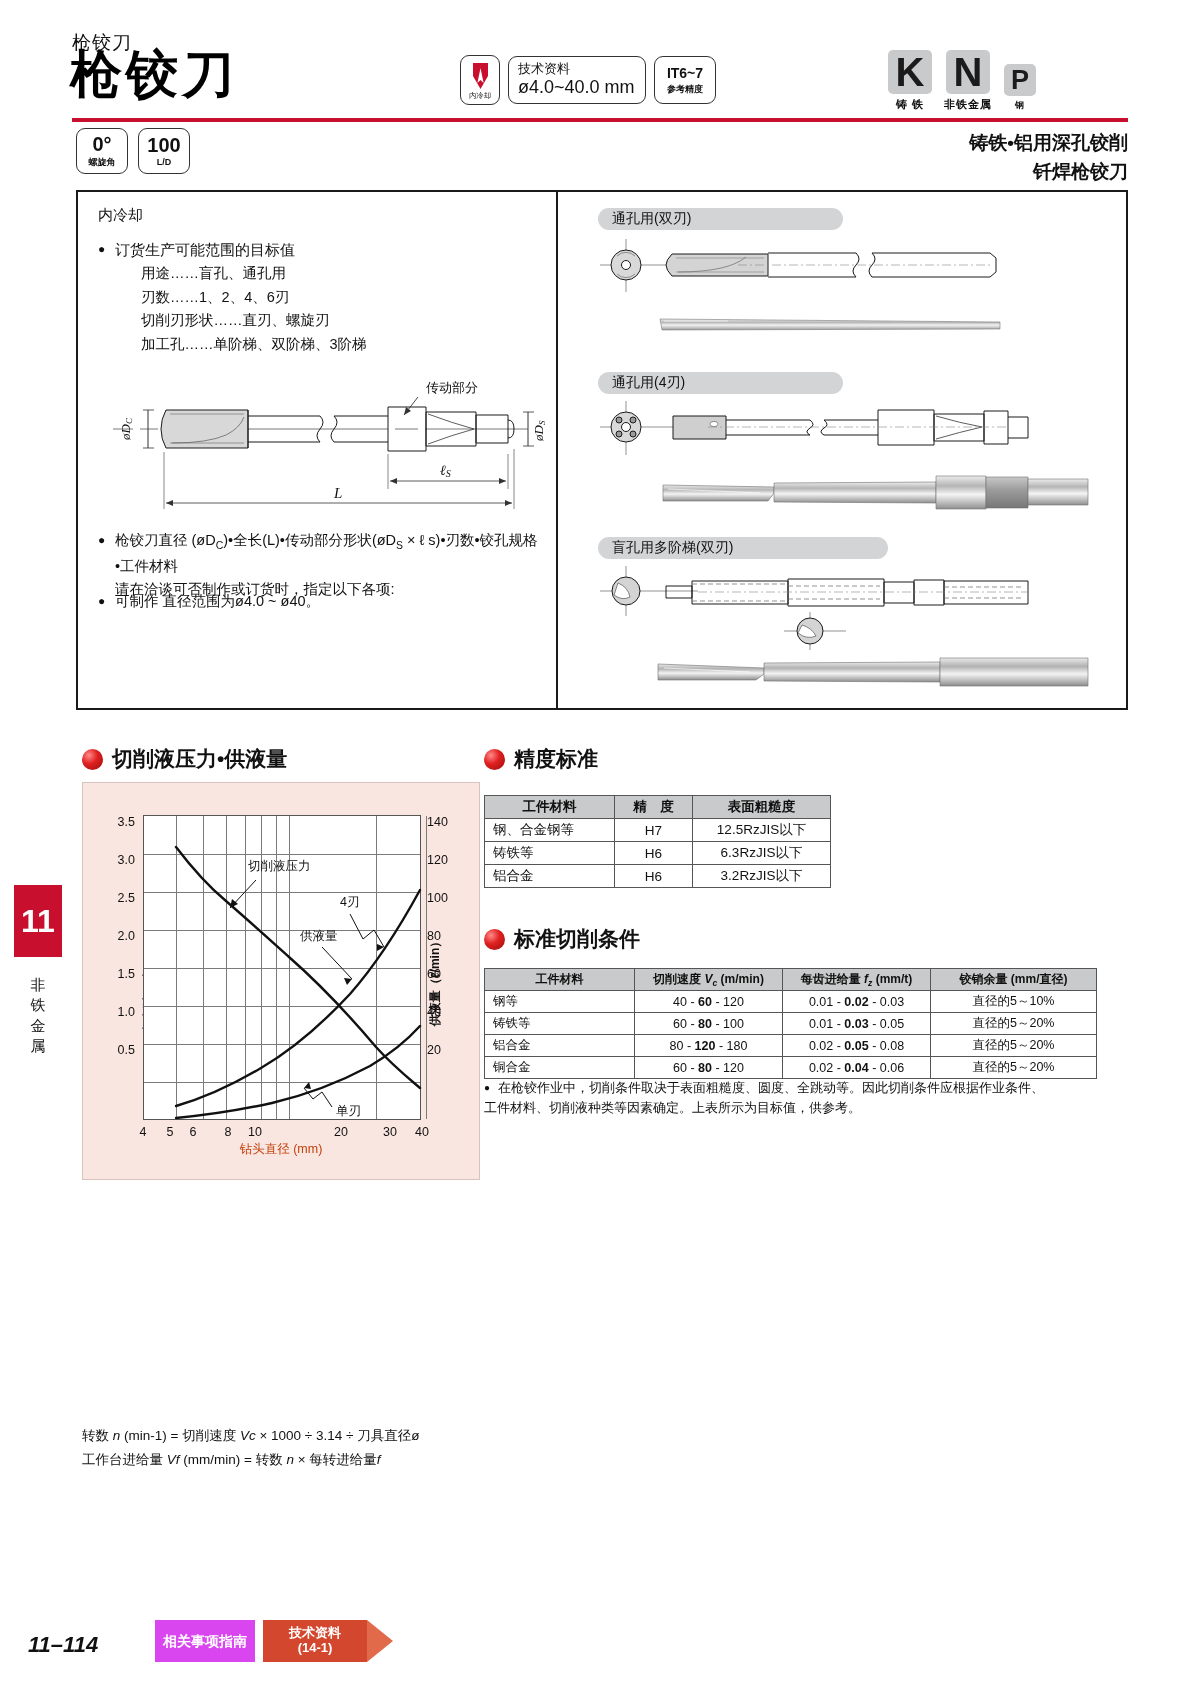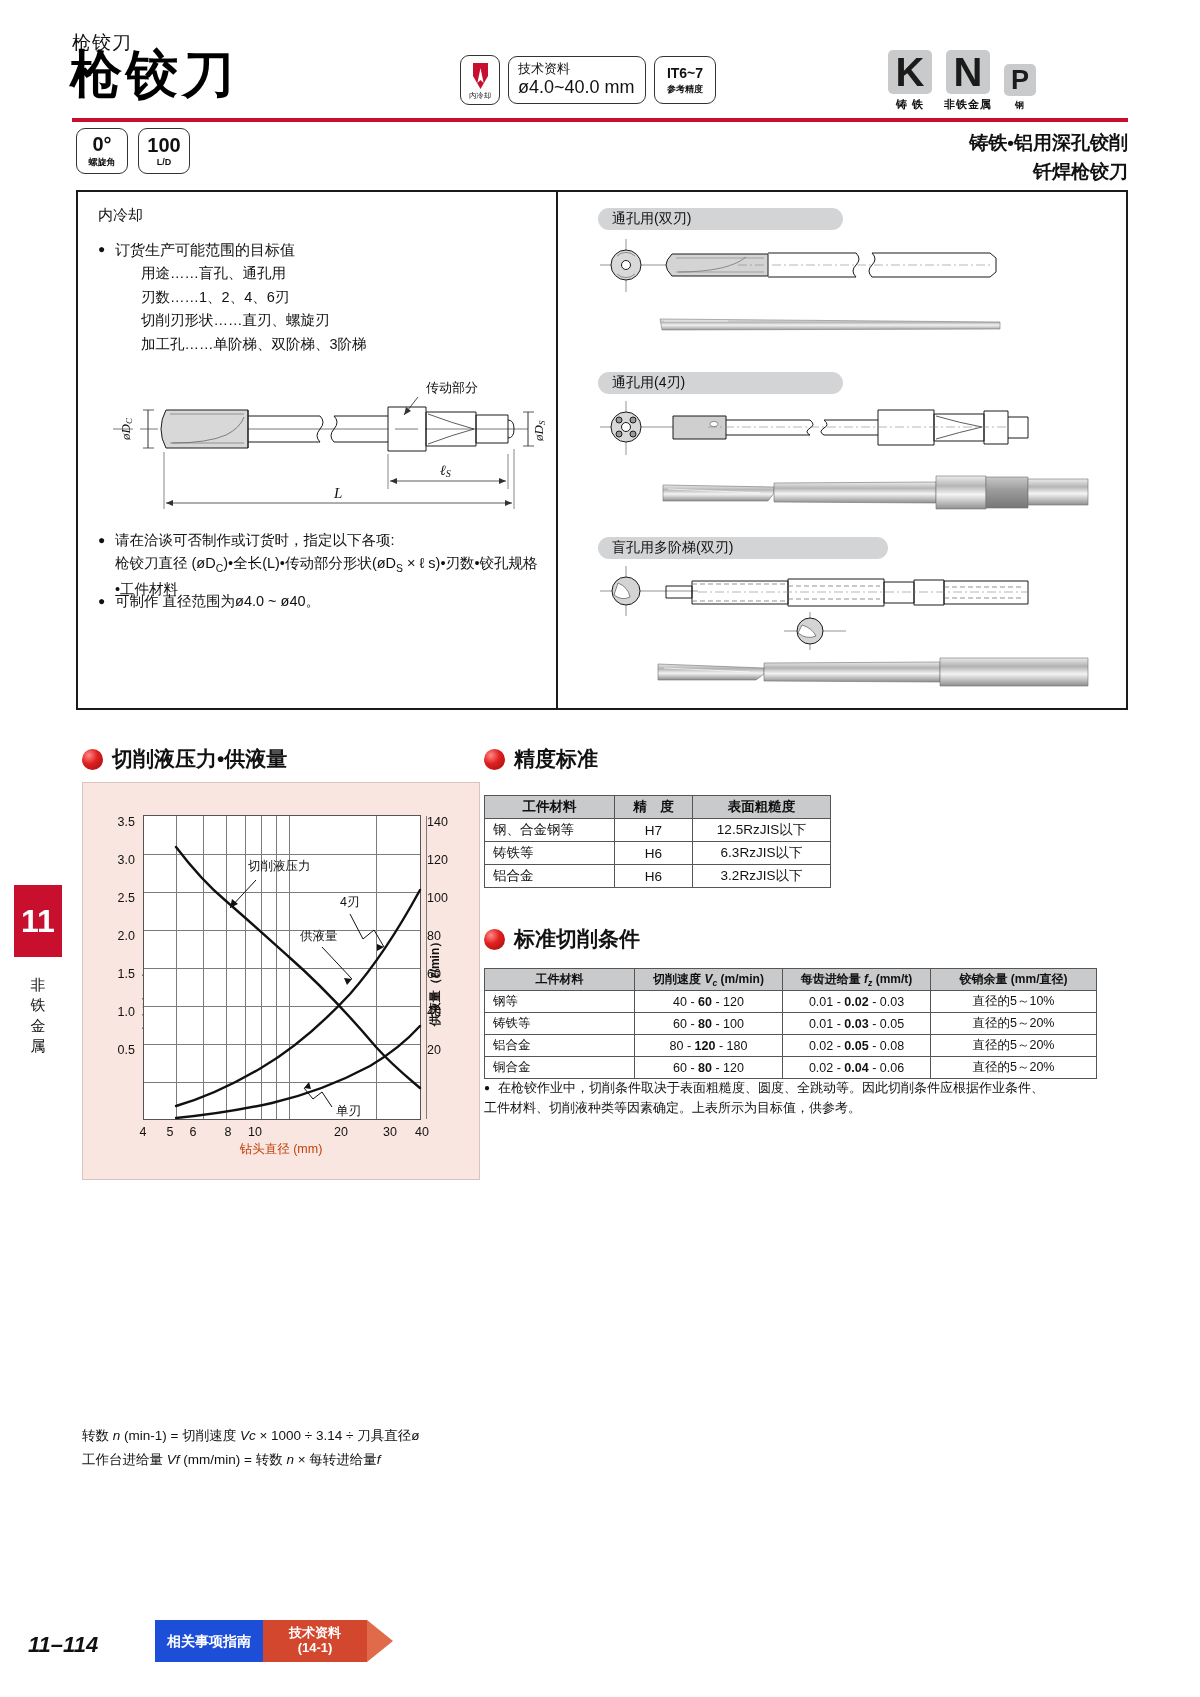--- a/index.html
+++ b/index.html
@@ -126,21 +126,21 @@
   .note .dot { position:absolute; left:0; top:2px; font-size:10px; }
   .note .body { padding-left:14px; }
 
   
   .formula { position:absolute; left:82px; top:1424px; font-size:13.5px; line-height:1.75; color:#111; }
 
   
   .pageno { position:absolute; left:28px; top:1632px; font-size:22px; font-weight:700; font-style:italic; color:#111; }
   .ftag { position:absolute; top:1620px; height:42px; display:flex; align-items:center; justify-content:center;
           color:#fff; font-weight:700; text-align:center; line-height:1.15; }
-  .ftag1 { left:155px; width:108px; background:#1d4ed8; font-size:14px; }
+  .ftag1 { left:155px; width:100px; background:#d946ef; font-size:14px; }
   .ftag2 { left:263px; width:104px; background:#d3472e; font-size:13px; }
   .farrow { position:absolute; left:367px; top:1620px; width:0; height:0;
             border-top:21px solid transparent; border-bottom:21px solid transparent; border-left:26px solid #e06a4a; }
 </style>
 </head>
 <body>
 
 <div class="page">
 
   <div class="hdr-sub">枪铰刀</div>
@@ -255,22 +255,22 @@
         </g>
         <text x="42" y="83" font-size="13" font-family="Liberation Serif, serif" font-style="italic" transform="rotate(-90 42 83)" fill="#111">øD<tspan font-size="9" dy="2">C</tspan></text>
         <text x="455" y="84" font-size="13" font-family="Liberation Serif, serif" font-style="italic" transform="rotate(-90 455 84)" fill="#111">øD<tspan font-size="9" dy="2">S</tspan></text>
         <text x="352" y="118" font-size="14" font-family="Liberation Serif, serif" font-style="italic" fill="#111">ℓ<tspan font-size="10" dy="2">S</tspan></text>
         <text x="246" y="141" font-size="15" font-family="Liberation Serif, serif" font-style="italic" fill="#111">L</text>
         <text x="338" y="35" font-size="13" fill="#111">传动部分</text>
       </svg>
 
       <div class="bul b2">
         <span class="dot">●</span>
+        <div><span>枪铰刀直径 (øD</span><sub>C</sub><span>)•全长(L)•传动部分形状(øD</span><sub>S</sub><span> × ℓ s)•刃数•铰孔规格•工件材料</span></div>
         <div>请在洽谈可否制作或订货时，指定以下各项:</div>
-        <div><span>枪铰刀直径 (øD</span><sub>C</sub><span>)•全长(L)•传动部分形状(øD</span><sub>S</sub><span> × ℓ s)•刃数•铰孔规格•工件材料</span></div>
       </div>
 
       <div class="bul b3">
         <span class="dot">●</span>
         <div>可制作 直径范围为ø4.0 ~ ø40。</div>
       </div>
     </div>
 
     <div class="rp">
       <div class="grptag t1">通孔用(双刃)</div>

